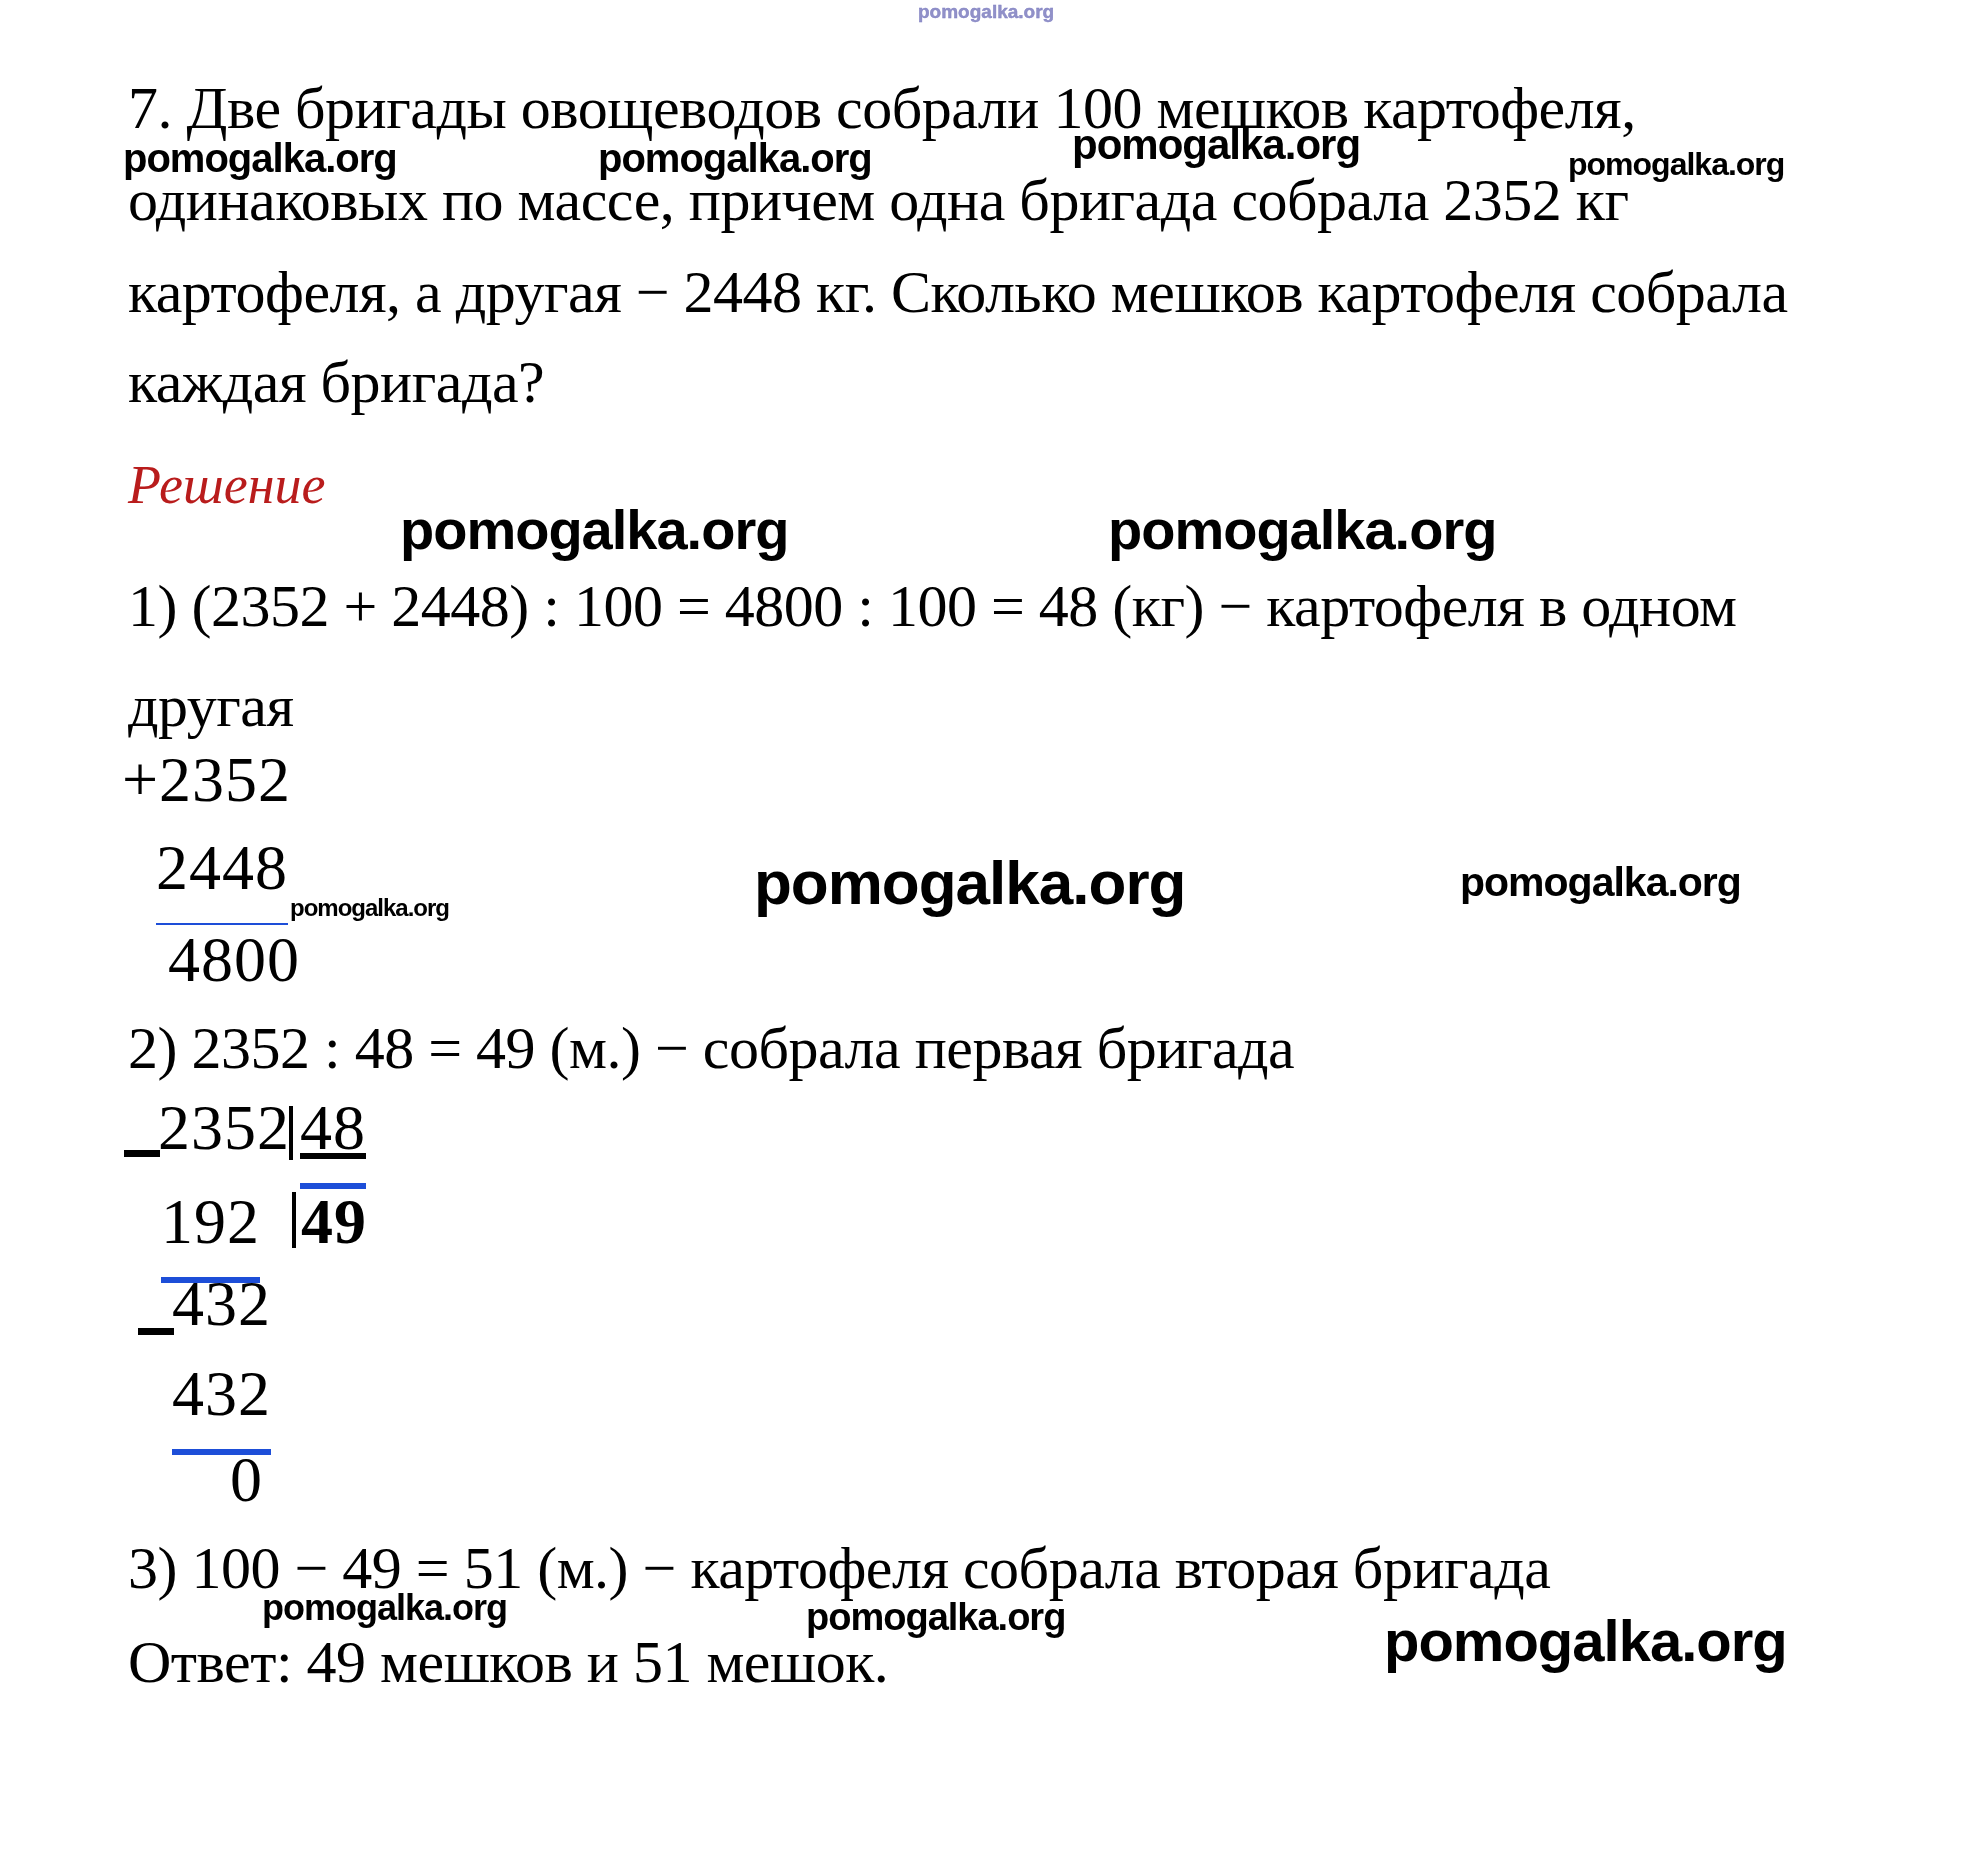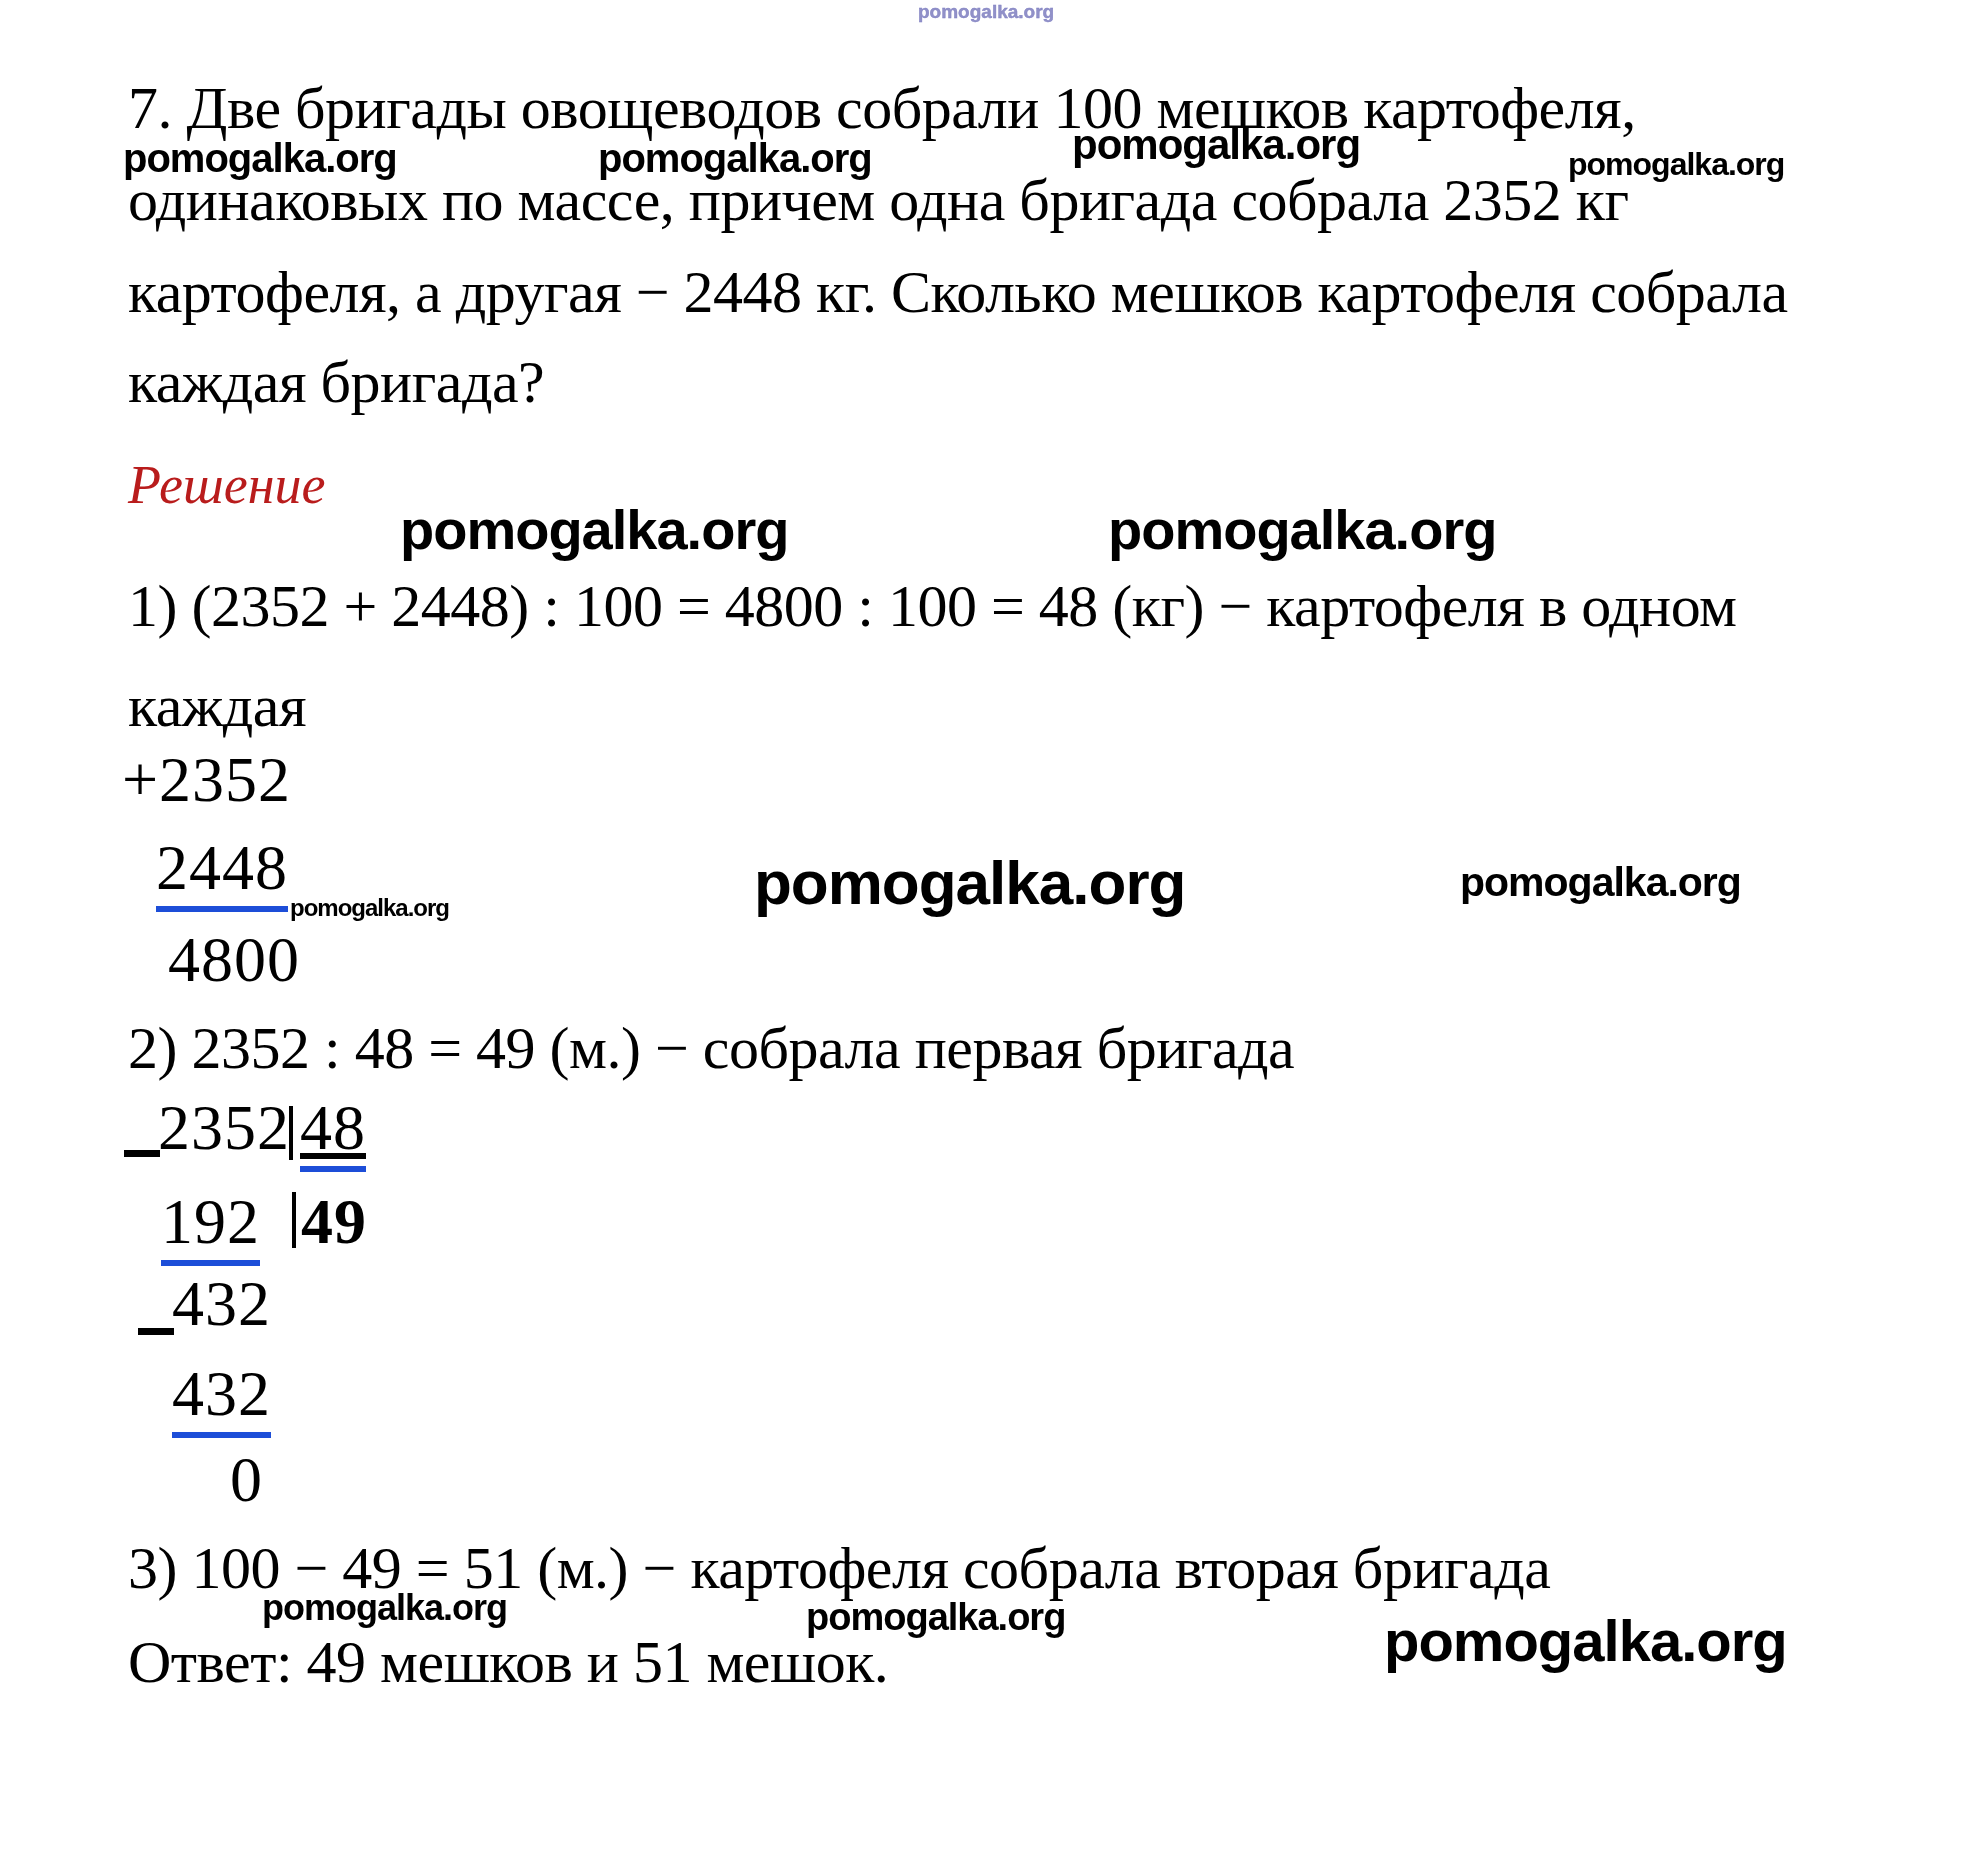--- a/index.html
+++ b/index.html
@@ -14,21 +14,21 @@
   }
   .abs{position:absolute;line-height:1;white-space:nowrap;}
   .serif{
     font-family:"Liberation Serif","DejaVu Serif",serif;
     font-size:60px;letter-spacing:-0.5px;color:#000;
   }
   .num{
     font-family:"Liberation Serif","DejaVu Serif",serif;
     font-size:64px;letter-spacing:1px;color:#000;
   }
-  .undernum{border-bottom:6px solid #1d4ed8;padding-bottom:3px;margin-top:12px;}
+  .undernum{border-bottom:2px solid #1d4ed8;padding-bottom:20px;margin-top:12px;}
   .italic-head{
     font-family:"Liberation Serif","DejaVu Serif",serif;
     font-style:italic;font-size:54px;color:#b91c1c;
   }
   .wm{
     font-family:"Liberation Sans","DejaVu Sans",sans-serif;
     font-weight:700;color:#000;letter-spacing:-1px;
   }
   .wm-top{
     font-family:"Liberation Sans","DejaVu Sans",sans-serif;
@@ -55,21 +55,21 @@
   <div class="abs serif" style="left:128px;top:170px;">одинаковых по массе, причем одна бригада собрала 2352 кг</div>
   <div class="abs serif" style="left:128px;top:262px;">картофеля, а другая − 2448 кг. Сколько мешков картофеля собрала</div>
   <div class="abs serif" style="left:128px;top:352px;">каждая бригада?</div>
 
   <div class="abs italic-head" style="left:128px;top:458px;">Решение</div>
 
   <div class="abs wm" style="left:400px;top:502px;font-size:56px;">pomogalka.org</div>
   <div class="abs wm" style="left:1108px;top:502px;font-size:56px;">pomogalka.org</div>
 
   <div class="abs serif" style="left:128px;top:576px;">1) (2352 + 2448) : 100 = 4800 : 100 = 48 (кг) − картофеля в одном</div>
-  <div class="abs serif" style="left:128px;top:676px;">каждая</div>
+  <div class="abs serif" style="left:128px;top:676px;">другая</div>
 
   <div class="abs num" style="left:122px;top:748px;">+2352</div>
   <div class="abs num" style="left:156px;top:836px;">
        <span class="undernum">2448</span></div>
   <div class="abs num" style="left:168px;top:928px;font-family:Liberation Serif, serif;">4800</div>
 
   <div class="abs wm" style="left:290px;top:896px;font-size:24px;font-weight:600;">pomogalka.org</div>
   <div class="abs wm" style="left:754px;top:852px;font-size:62px;">pomogalka.org</div>
   <div class="abs wm" style="left:1460px;top:862px;font-size:41px;font-weight:600;">pomogalka.org</div>
 

